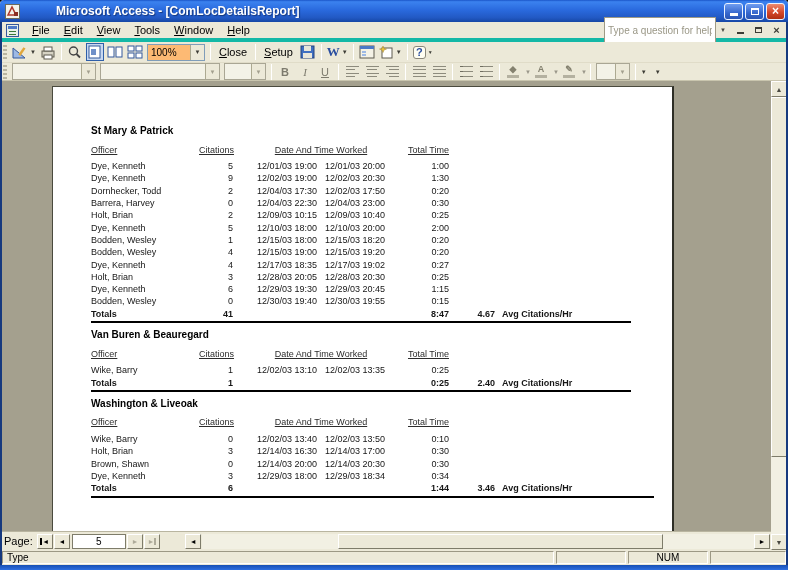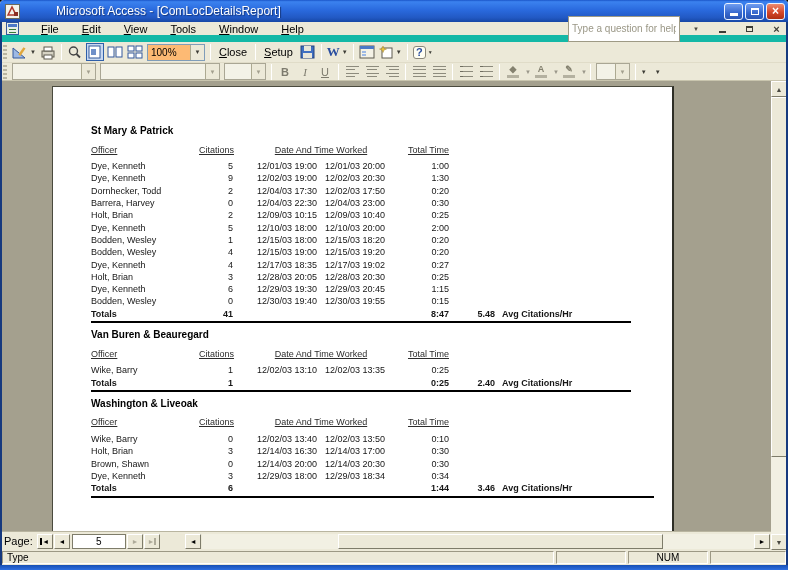--- a/index.html
+++ b/index.html
@@ -6,34 +6,34 @@
   html,body { width:788px; height:570px; }
   body { font-family: "Liberation Sans", sans-serif; background:#000; }
   .window { position:relative; width:788px; height:570px; overflow:hidden;
             background:#ECE9D8; border-radius:4px 4px 0 0; }
 
   
   .titlebar { position:absolute; top:0; left:0; width:788px; height:22px;
     background:linear-gradient(180deg,#1a55c8 0%,#3b82ef 8%,#2a6ade 45%,#2259c4 80%,#1747a5 100%);
     display:flex; align-items:center; padding:0 3px 0 5px; border-radius:4px 4px 0 0; }
   .titlebar .app-ico { width:15px; height:15px; margin-right:4px; flex:none; }
-  .titlebar .t-text { color:#fff; font-weight:normal; font-size:12px; flex:1;
+  .titlebar .t-text { color:#fff; font-weight:bold; font-size:12px; flex:1;
     text-shadow:1px 1px 1px #16377c; white-space:nowrap; overflow:hidden;padding-left:32px; }
   .winbtn { width:19px; height:17px; margin-left:2px; border-radius:3px; flex:none;
     border:1px solid #eaf2ff; display:flex; align-items:center; justify-content:center;
     background:linear-gradient(180deg,#6f9df0,#3667cd 60%,#2a55b4); color:#fff;
     font-size:10px; font-weight:bold; line-height:1; }
   .winbtn.close { background:linear-gradient(180deg,#ec8b70,#d4472a 55%,#b03013); font-size:12px; }
   .winbtn .minbar { width:8px; height:3px; background:#fff; margin-top:7px; }
   .winbtn .restore { width:8px; height:7px; border:1px solid #fff; border-top:2px solid #fff; background:transparent; }
 
   
   .menubar { position:absolute; top:22px; left:0; width:788px; height:20px;
-    background:#ECE9D8; border-bottom:7px solid #14b8a6; display:flex; align-items:center;
-    padding:0 4px; font-size:11px; color:#000;gap:9px; }
+    background:#ECE9D8; border-bottom:4px solid #14b8a6; display:flex; align-items:center;
+    padding:0 4px; font-size:11px; color:#000; }
   .doc-ico { width:13px; height:13px; border:1px solid #35589c; background:#e8f0e8; margin:0 6px 0 2px;
     position:relative; flex:none; }
   .doc-ico::before { content:""; position:absolute; left:1px; top:1px; right:1px; height:3px; background:#4d79c7; }
   .doc-ico::after { content:""; position:absolute; left:2px; top:6px; width:7px; height:1px; background:#3a7a3a;
     box-shadow:0 3px 0 #3a7a3a; }
   .menu-item { padding:2px 7px; }
   .accel::first-letter { text-decoration:underline; }
   .menubar .spacer { flex:1; }
   .qbox { width:112px; height:21px; background:#fff; border:1px solid #9e9a85;
     font-size:10px; color:#9a9786; padding:12px 3px; font-family:"Liberation Sans",sans-serif; }
@@ -520,21 +520,21 @@
     </span>
     <span class="c-tot">0:15</span>
   </div>
 </div>
     <div class="t-row">
       <span class="c-off">Totals</span>
       <span class="c-cit">41</span>
       <span class="c-date"></span>
       <span class="c-tot">8:47</span>
       <span class="c-avg">
-        <span class="avg-num">5.48</span>
+        <span class="avg-num">4.67</span>
         <span class="avg-lbl">Avg Citations/Hr</span>
       </span>
     </div>
     <div class="group-line"></div>
   </div>
 
   <div class="group">
     <div class="r-title">Van Buren &amp; Beauregard</div>
     <div class="hdr-row">
       <span class="c-off">Officer</span>

